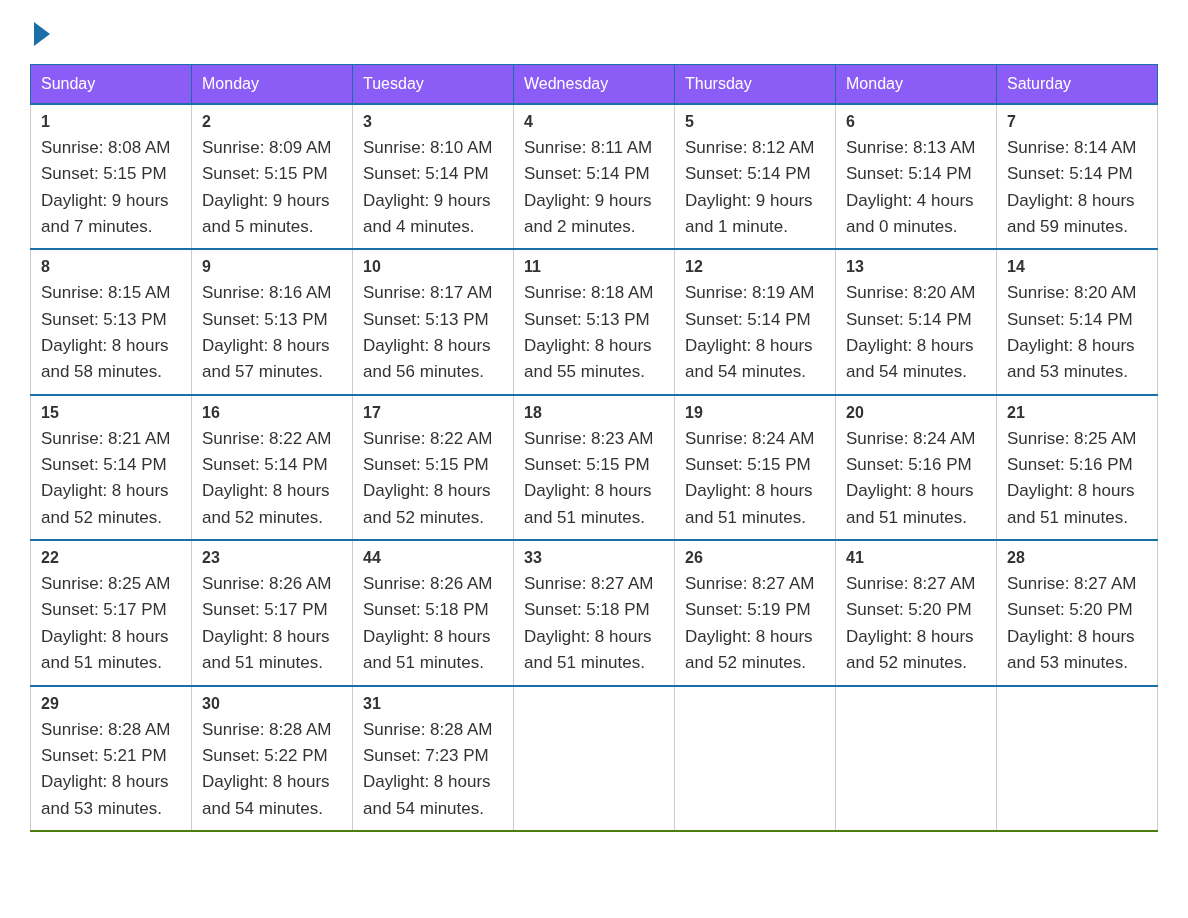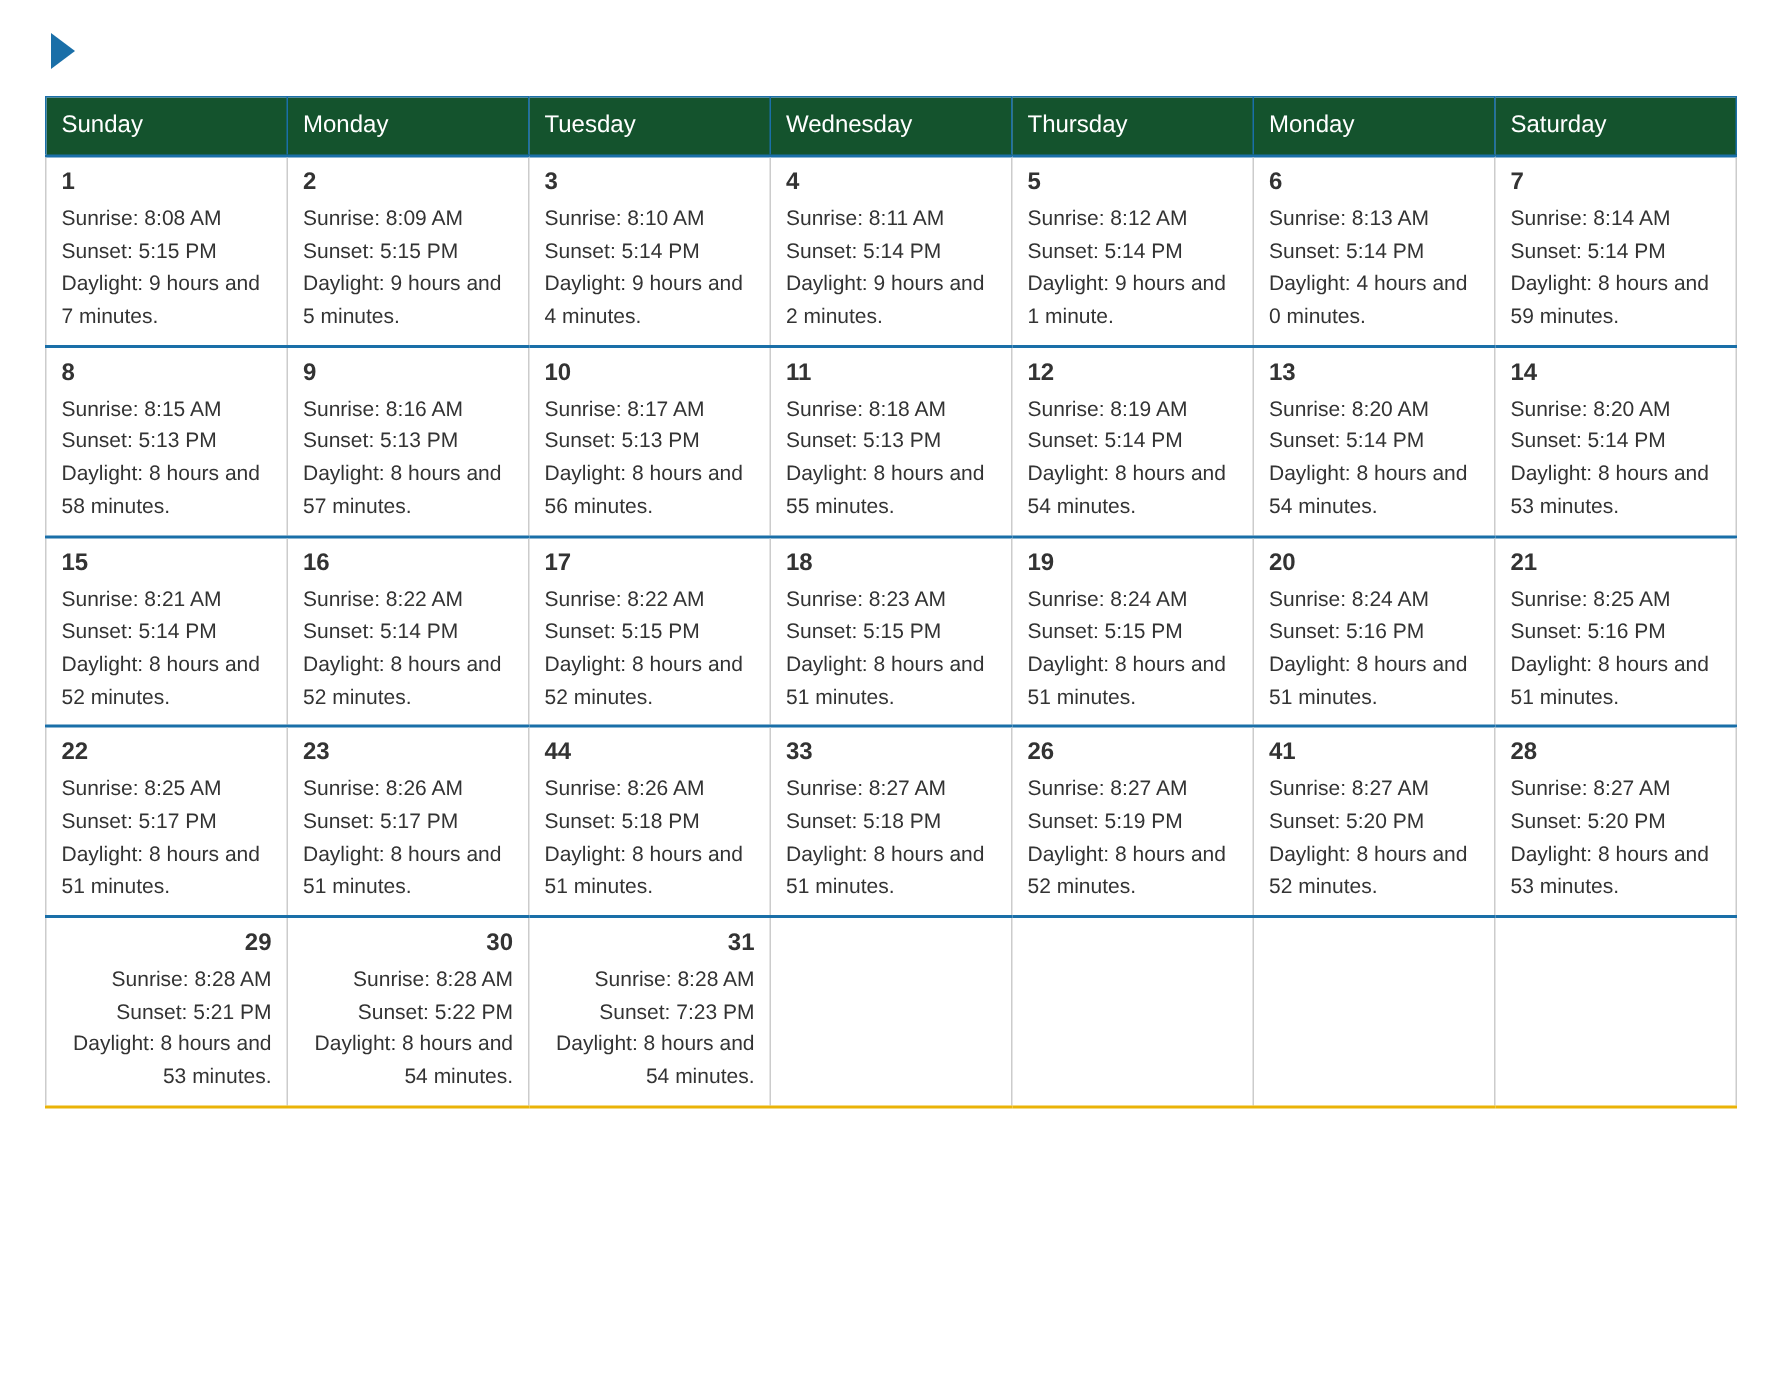--- a/index.html
+++ b/index.html
@@ -60,21 +60,21 @@
       font-size: 22px;
       color: #555;
       margin-top: 4px;
     }
     table {
       width: 100%;
       border-collapse: collapse;
       table-layout: fixed;
     }
     thead tr th {
-      background-color: #14532d;
+      background-color: #8b5cf6;
       color: #fff;
       padding: 10px 10px;
       text-align: left;
       font-size: 16px;
       font-weight: normal;
       border: 1px solid #1a6fa8;
     }
     tbody tr td {
       vertical-align: top;
       padding: 8px 10px;
@@ -84,30 +84,29 @@
       color: #333;
       height: 110px;
     }
     .day-num {
       font-size: 16px;
       font-weight: bold;
       display: block;
       margin-bottom: 4px;
     }
     .day-info {
-      font-size: 14px;
+      font-size: 17px;
       line-height: 1.55;
     }
     tbody tr td:empty {
       background: #fff;
       border-top: 2px solid #1a6fa8;
     }
     .last-row td {
-      border-bottom: 2px solid #eab308;
-      text-align: right;
+      border-bottom: 2px solid #4d7c0f;
     }
   </style>
 </head>
 <body>
 
 <div class="header">
   <div class="logo">
     <div class="logo-top">
       <span class="logo-general"></span>
       <div class="logo-arrow"></div>

